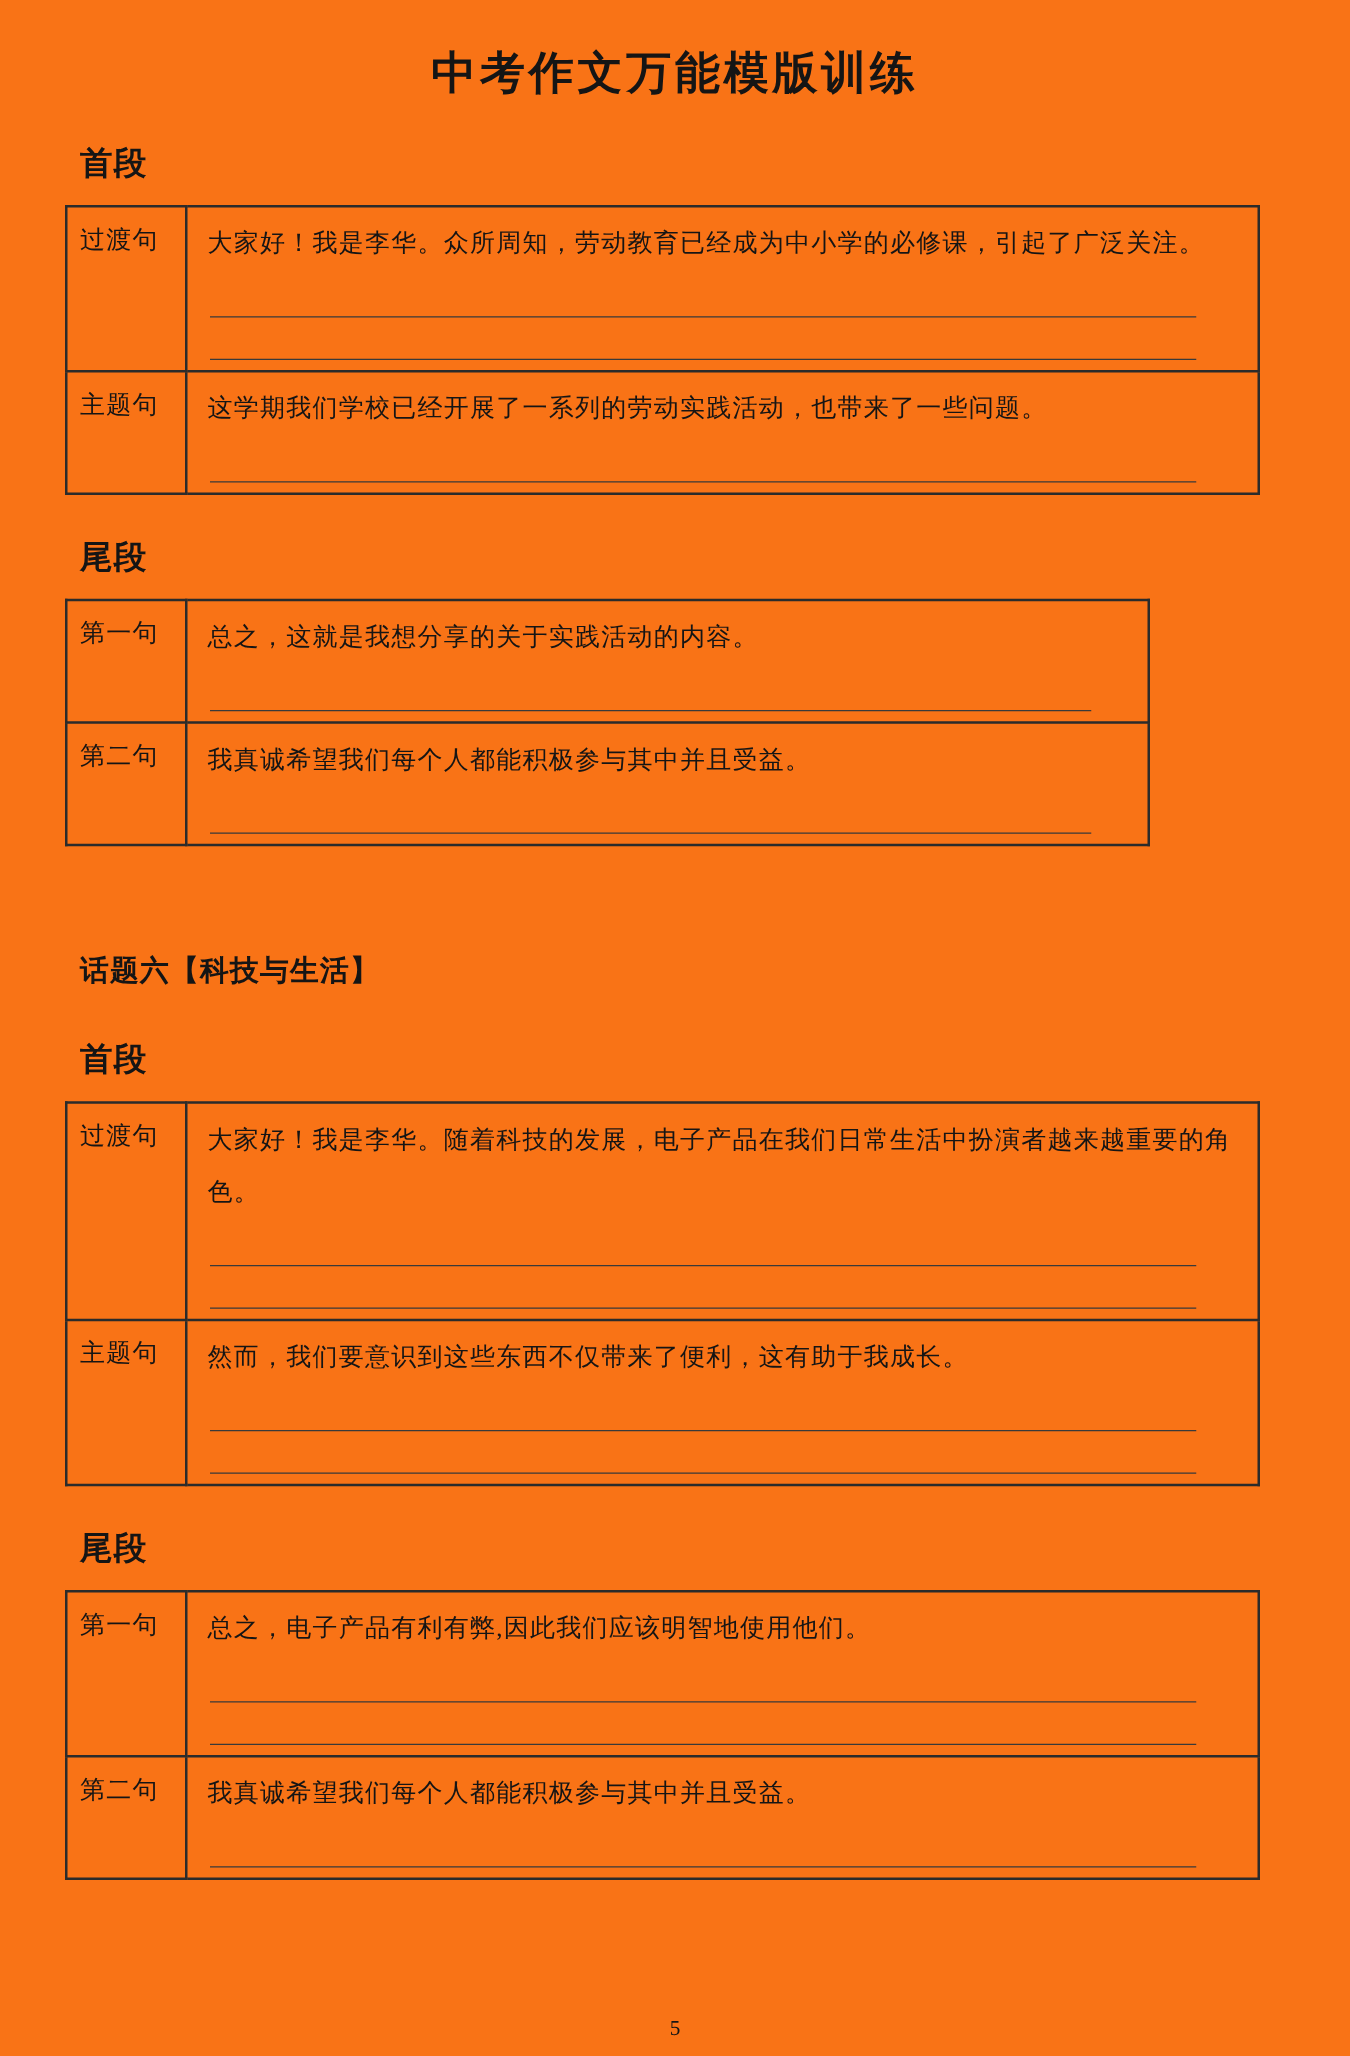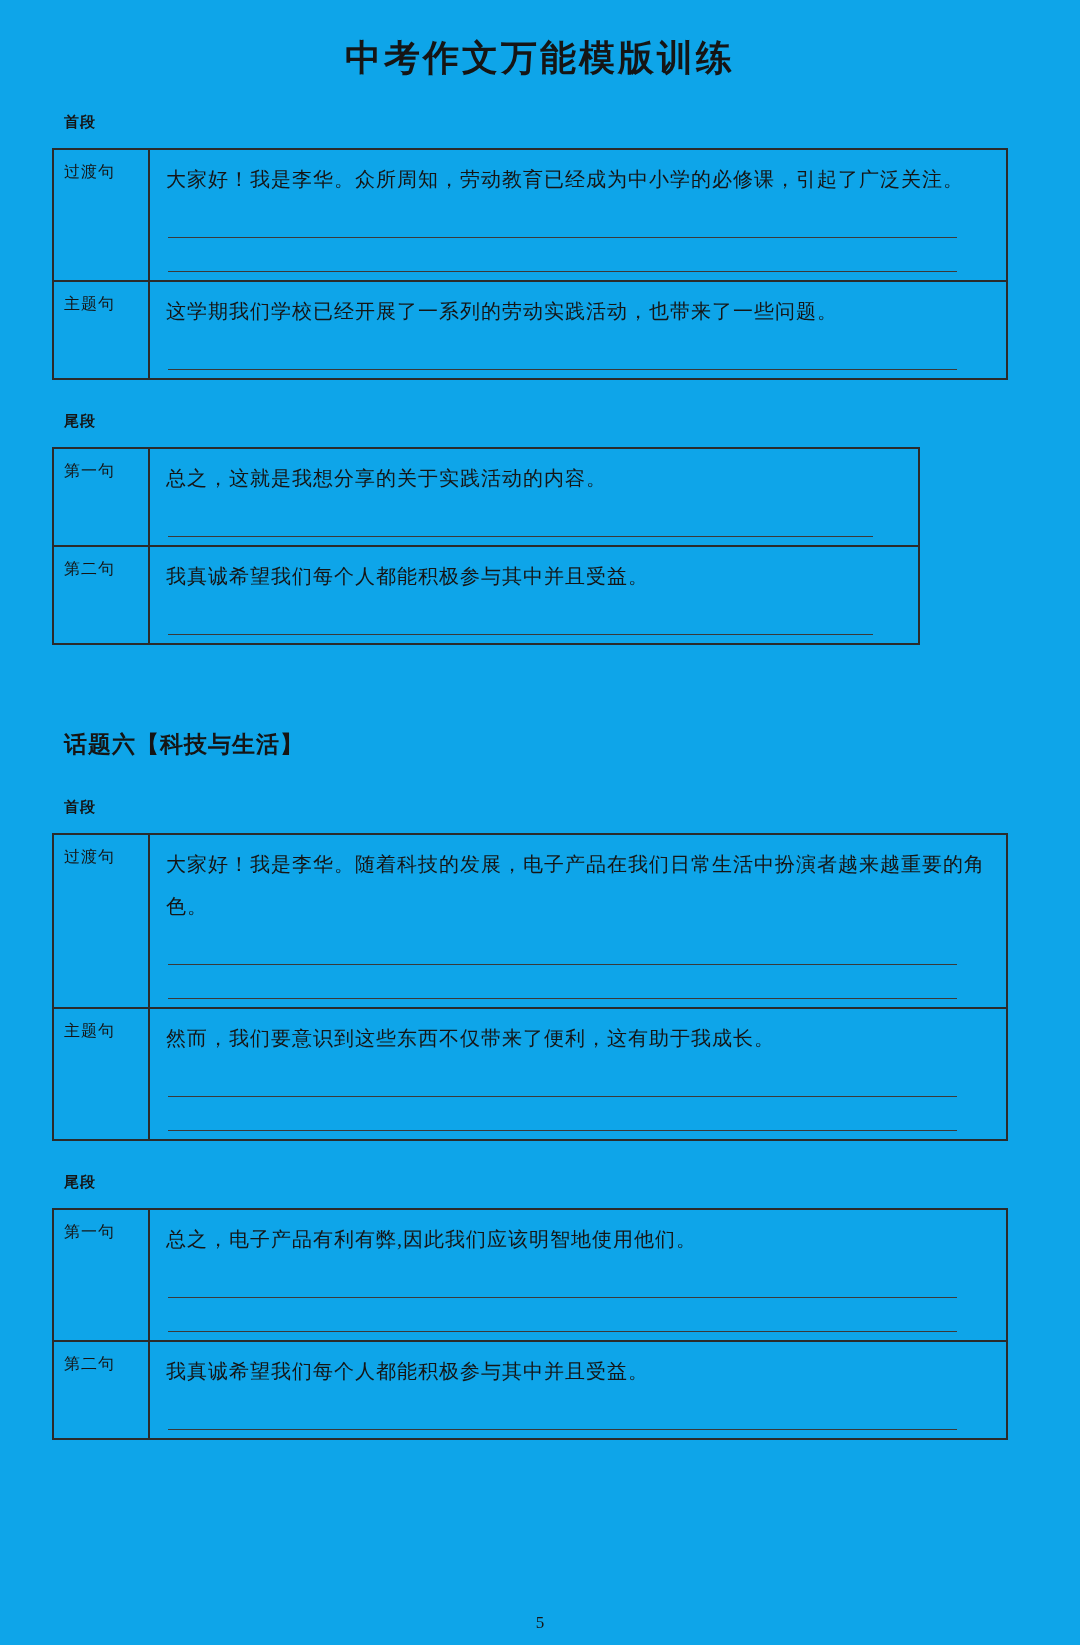--- a/index.html
+++ b/index.html
@@ -7,63 +7,63 @@
   body {
     background: #e9e9e9;
     font-family: "Liberation Serif", "DejaVu Serif", serif;
     color: #151515;
   }
   .page {
     position: relative;
     width: 1080px;
     min-height: 1645px;
     margin: 0 auto;
-    background: #0ea5e9;
+    background: #f97316;
     padding: 34px 52px 70px 52px;
   }
   .doc-title {
     margin: 0 0 30px 0;
     text-align: center;
     font-size: 36px;
     font-weight: bold;
     letter-spacing: 3px;
   }
   .topic-heading {
     margin: 0 0 38px 12px;
     font-size: 23px;
     font-weight: bold;
     letter-spacing: 1px;
   }
   .topic-heading.second {
     margin-top: 84px;
   }
   .para-heading {
     margin: 0 0 16px 12px;
-    font-size: 15px;
+    font-size: 26px;
     font-weight: bold;
     letter-spacing: 1px;
   }
   .para-heading.tail {
     margin-top: 32px;
   }
   table.tpl-table {
     border-collapse: collapse;
     width: 956px;
     table-layout: fixed;
     margin: 0 0 8px 0;
   }
   table.tpl-table.narrow { width: 868px; }
   table.tpl-table td {
     border: 2px solid #2b2b2b;
     vertical-align: top;
   }
   col.col-label { width: 96px; }
   td.label-cell {
     padding: 12px 6px 10px 10px;
-    font-size: 16px;
+    font-size: 20px;
     letter-spacing: 1px;
     white-space: nowrap;
   }
   td.content-cell {
     padding: 8px 18px 8px 16px;
     margin-left: 12px;
   }
   .sentence {
     font-size: 20px;
     line-height: 42px;

